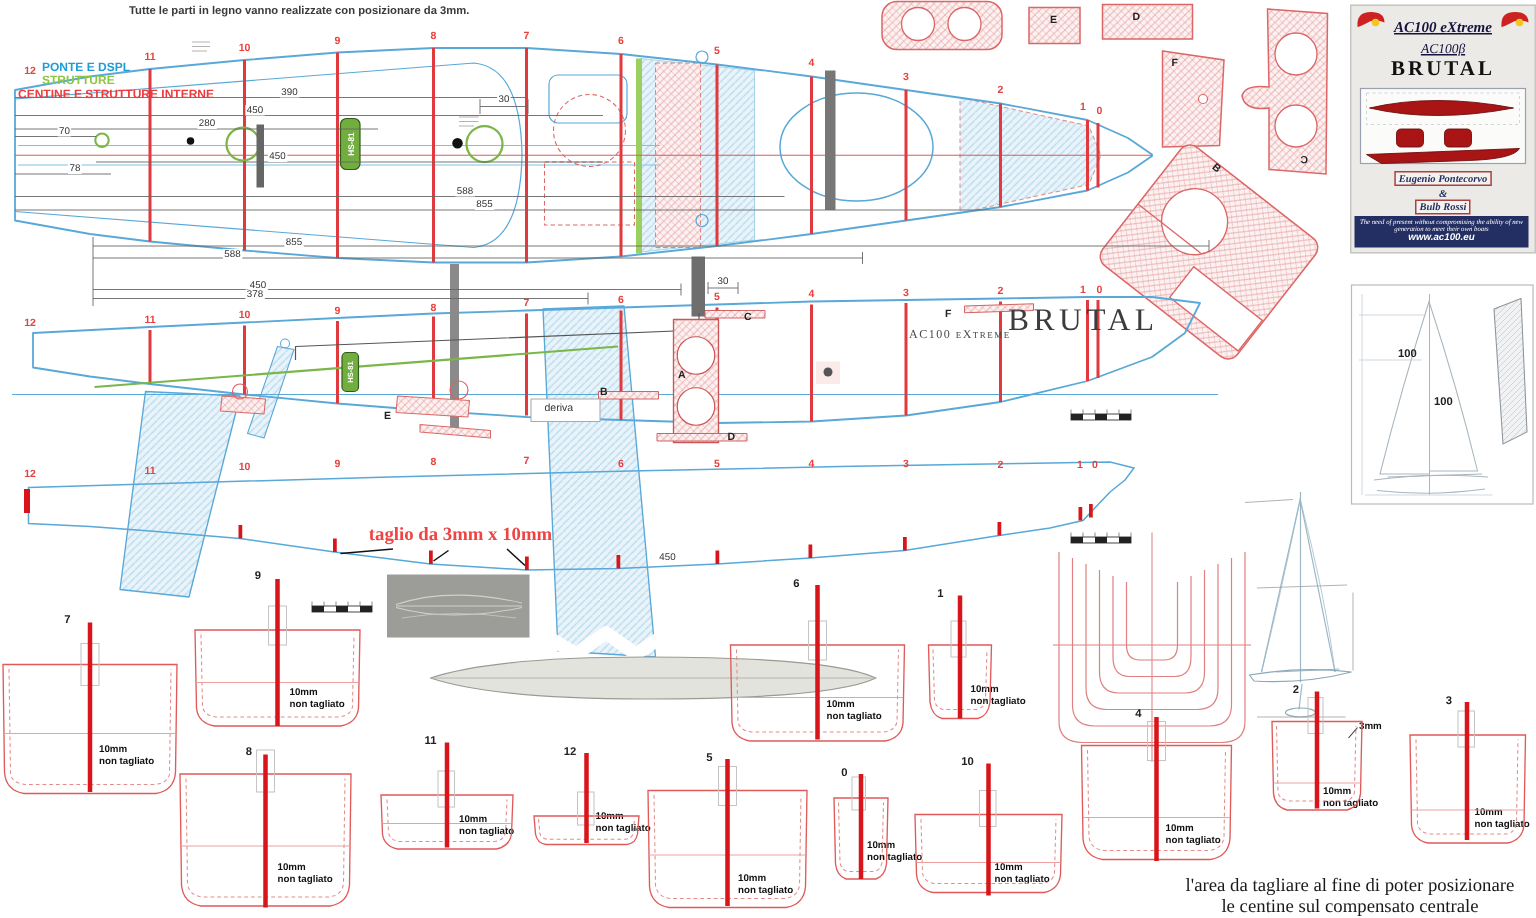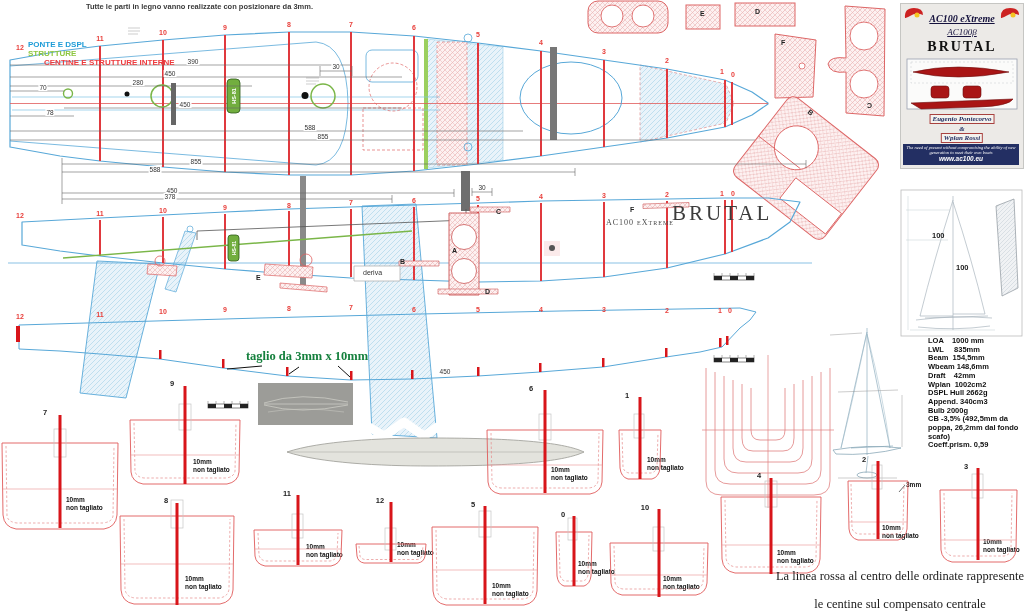--- a/index.html
+++ b/index.html
@@ -8,21 +8,21 @@
   #art{position:absolute;left:0;top:0}
   .t{position:absolute;white-space:nowrap;color:#222}
   .c{transform:translateX(-50%)}
   .note{font:bold 7.5px/9px "Liberation Sans",sans-serif;color:#3a3a3a}
   .leg{font:bold 8px/9.5px "Liberation Sans",sans-serif}
   .fn{font:bold 7px/7px "Liberation Sans",sans-serif;color:#e8403c}
   .fnb{font:bold 7.5px/8px "Liberation Sans",sans-serif;color:#222}
   .dim{font:6.5px/7px "Liberation Sans",sans-serif;color:#333;background:#fff;padding:0 1px}
   .ltr{font:bold 7px/7px "Liberation Sans",sans-serif;color:#222}
   .cap{font:bold 6.5px/7.5px "Liberation Sans",sans-serif;color:#111}
-  .taglio{font:bold 12.5px/13px "Liberation Serif",serif;color:#15803d}
+  .taglio{font:bold 12.5px/13px "Liberation Serif",serif;color:#ef4444}
   .brandbig{font:21px/21px "Liberation Serif",serif;color:#3c3c3c;letter-spacing:3px}
   .brandsmall{font:8px/8px "Liberation Serif",serif;color:#4a4a4a;letter-spacing:1px;font-variant:small-caps}
   .deriva{font:7px/8px "Liberation Sans",sans-serif;color:#333}
   .foot{font:12.5px/13px "Liberation Serif",serif;color:#1a1a1a}
   .specs{font:bold 7.5px/8.7px "Liberation Sans",sans-serif;color:#101010;white-space:pre}
   .card{position:absolute;left:900px;top:3px;width:122px;height:164px;background:#eceae7;border:1px solid #c6c6c3}
   .cardttl{font:bold italic 10px/11px "Liberation Serif",serif;color:#15123d;text-decoration:underline}
   .cardsub{font:italic 9px/10px "Liberation Serif",serif;color:#15123d;text-decoration:underline}
   .cardname{font:bold 14px/15px "Liberation Serif",serif;color:#111;letter-spacing:2px}
   .author{font:bold italic 7px/8px "Liberation Serif",serif;color:#232f63;border:1px solid #a8413f;background:#f4f2ee;padding:0 2px}
@@ -288,21 +288,21 @@
       </g>
     </g>
     <polygon points="996,206 1014,199 1018,288 1002,296" fill="url(#hG)" stroke="#8b939b" stroke-width="0.7"></polygon>
   </g>
 </svg>
 
 <span class="t note" style="left:86px;top:2px">Tutte le parti in legno vanno realizzate con posizionare da 3mm.</span>
 
 <span class="t leg" style="left:28px;top:40px;color:#1e9cd7">PONTE E DSPL</span>
 <span class="t leg" style="left:28px;top:49px;color:#8dc63f">STRUTTURE</span>
-<span class="t leg" style="left:44px;top:58px;color:#ed3b3e">CENTINE E STRUTTURE INTERNE</span>
+<span class="t leg" style="left:12px;top:58px;color:#ed3b3e">CENTINE E STRUTTURE INTERNE</span>
 
 <span class="t fn c" style="left:20px;top:44px">12</span>
 <span class="t fn c" style="left:100px;top:35px">11</span>
 <span class="t fn c" style="left:163px;top:29px">10</span>
 <span class="t fn c" style="left:225px;top:24px">9</span>
 <span class="t fn c" style="left:289px;top:21px">8</span>
 <span class="t fn c" style="left:351px;top:21px">7</span>
 <span class="t fn c" style="left:414px;top:24px">6</span>
 <span class="t fn c" style="left:478px;top:31px">5</span>
 <span class="t fn c" style="left:541px;top:39px">4</span>
@@ -471,36 +471,23 @@
         <rect x="638.5" y="397" width="3" height="82"></rect>
     <rect x="572.5" y="516" width="3" height="70"></rect>
         <rect x="657.5" y="509" width="3" height="88"></rect>
     <rect x="769.5" y="478" width="3" height="96"></rect>
         <rect x="876.5" y="461" width="3" height="78"></rect>
     <rect x="976.5" y="468" width="3" height="92"></rect>
   </g>
   <line x1="905" y1="485" x2="899" y2="492" stroke="#333" stroke-width="0.7"></line>
 </svg>
 
-<span class="t foot c" style="left:900px;top:570px">La linea rossa al centro delle ordinate rappresente</span>
+<span class="t foot c" style="left:900px;top:584px">l'area da tagliare al fine di poter posizionare</span>
 <span class="t foot c" style="left:900px;top:598px">le centine sul compensato centrale</span>
 
-<span class="t specs" style="left:928px;top:337px">LOA    1000 mm
-LWL     835mm
-Beam  154,5mm
-Wbeam 148,6mm
-Draft    42mm
-Wplan  1002cm2
-DSPL Hull 2662g
-Append. 340cm3
-Bulb 2000g
-CB -3,5% (492,5mm da
-poppa, 26,2mm dal fondo
-scafo)
-Coeff.prism. 0,59</span>
 
 <span class="t hundred" style="left:932px;top:232px">100</span>
 <span class="t hundred" style="left:956px;top:264px">100</span>
 
 <div class="card">
   <svg width="122" height="164" style="position:absolute;left:0;top:0">
     <g>
       <path d="M4,14 Q3,4 13,4 Q22,4 22,11 Q15,8 9,12 Q5,14 4,14 Z" fill="#cc2222"></path>
       <circle cx="16" cy="11" r="2.5" fill="#f4c522"></circle>
     </g>
@@ -513,21 +500,21 @@
     <path d="M12,68 Q55,58 108,68 Q55,78 12,68 Z" fill="#a91515" stroke="#6d0d0d" stroke-width="0.6"></path>
     <rect x="30" y="82" width="18" height="12" rx="3" fill="#a91515" stroke="#6d0d0d" stroke-width="0.6"></rect>
     <rect x="62" y="82" width="18" height="12" rx="3" fill="#a91515" stroke="#6d0d0d" stroke-width="0.6"></rect>
     <path d="M10,99 L112,95 Q108,102 78,103 L20,105 Z" fill="#a91515" stroke="#6d0d0d" stroke-width="0.6"></path>
   </svg>
   <span class="t cardttl c" style="left:61px;top:9px">AC100 eXtreme</span>
   <span class="t cardsub c" style="left:61px;top:23px">AC100β</span>
   <span class="t cardname c" style="left:61px;top:35px">BRUTAL</span>
   <span class="t author c" style="left:61px;top:110px">Eugenio Pontecorvo</span>
   <span class="t amp c" style="left:61px;top:122px">&amp;</span>
-  <span class="t author c" style="left:61px;top:129px">Wplan Rossi</span>
+  <span class="t author c" style="left:61px;top:129px">Bulb Rossi</span>
   <span class="t author c" style="left:61px;top:140px">2011</span>
 </div>
 <div class="tagbox">
   <span class="tagline">The need of present without compromising the ability of new generation to meet their own boats</span>
   <span class="url">www.ac100.eu</span>
 </div>
 
 </div>
 
 </body></html>

